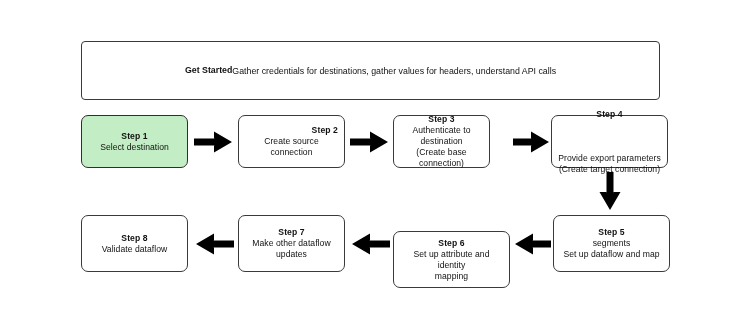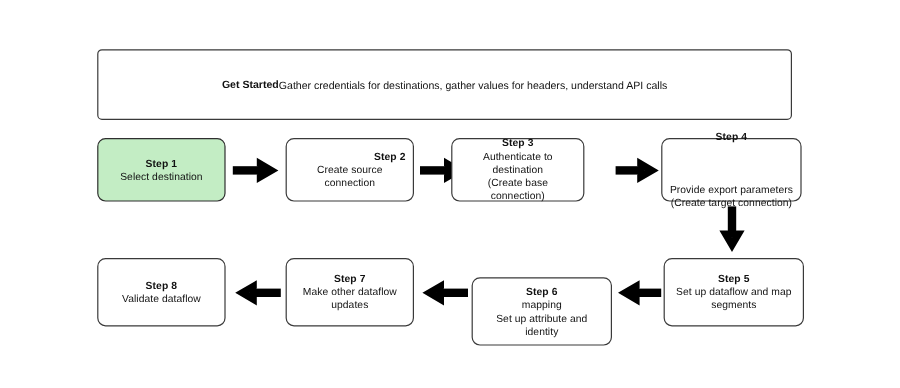--- a/index.html
+++ b/index.html
@@ -130,21 +130,21 @@
 
   <div class="arrow" style="left:350px; top:130px; width:40px; height:24px;">
     <svg width="40" height="24" viewBox="0 0 40 24" aria-hidden="true">
       <g fill="#000000">
         <rect x="0" y="8.5" width="26" height="7"></rect>
         <path d="M20 1.5 L38 12 L20 22.5 L20 15.5 L26 12 L20 8.5 Z"></path>
       </g>
     </svg>
   </div>
 
-  <div class="node" style="left:376px; top:115px; width:111px; height:53px;">
+  <div class="node" style="left:393px; top:115px; width:97px; height:53px;">
     <div class="node-title">Step 3</div>
     <div class="node-desc">
       <span class="node-desc-line">Authenticate to destination</span>
       <span class="node-desc-line">(Create base connection)</span>
     </div>
   </div>
 
   <div class="arrow" style="left:513px; top:130px; width:38px; height:24px;">
     <svg width="38" height="24" viewBox="0 0 38 24" aria-hidden="true">
       <g fill="#000000">
@@ -167,39 +167,39 @@
       <g fill="#000000">
         <rect x="8.5" y="0" width="7" height="26"></rect>
         <path d="M1.5 20 L12 38 L22.5 20 L15.5 20 L12 26 L8.5 20 Z"></path>
       </g>
     </svg>
   </div>
 
   <div class="node" style="left:553px; top:215px; width:117px; height:57px;">
     <div class="node-title">Step 5</div>
     <div class="node-desc">
+      <span class="node-desc-line">segments</span>
       <span class="node-desc-line">Set up dataflow and map</span>
-      <span class="node-desc-line">segments</span>
     </div>
   </div>
 
   <div class="arrow" style="left:513px; top:232px; width:38px; height:24px;">
     <svg width="38" height="24" viewBox="0 0 38 24" aria-hidden="true">
       <g fill="#000000">
         <rect x="12" y="8.5" width="26" height="7"></rect>
         <path d="M20 1.5 L2 12 L20 22.5 L20 15.5 L14 12 L20 8.5 Z"></path>
       </g>
     </svg>
   </div>
 
   <div class="node" style="left:393px; top:215px; width:117px; height:57px;margin-top:16px;">
     <div class="node-title">Step 6</div>
     <div class="node-desc">
+      <span class="node-desc-line">Set up attribute and identity</span>
       <span class="node-desc-line">mapping</span>
-      <span class="node-desc-line">Set up attribute and identity</span>
     </div>
   </div>
 
   <div class="arrow" style="left:350px; top:232px; width:40px; height:24px;">
     <svg width="40" height="24" viewBox="0 0 40 24" aria-hidden="true">
       <g fill="#000000">
         <rect x="14" y="8.5" width="26" height="7"></rect>
         <path d="M20 1.5 L2 12 L20 22.5 L20 15.5 L14 12 L20 8.5 Z"></path>
       </g>
     </svg>

